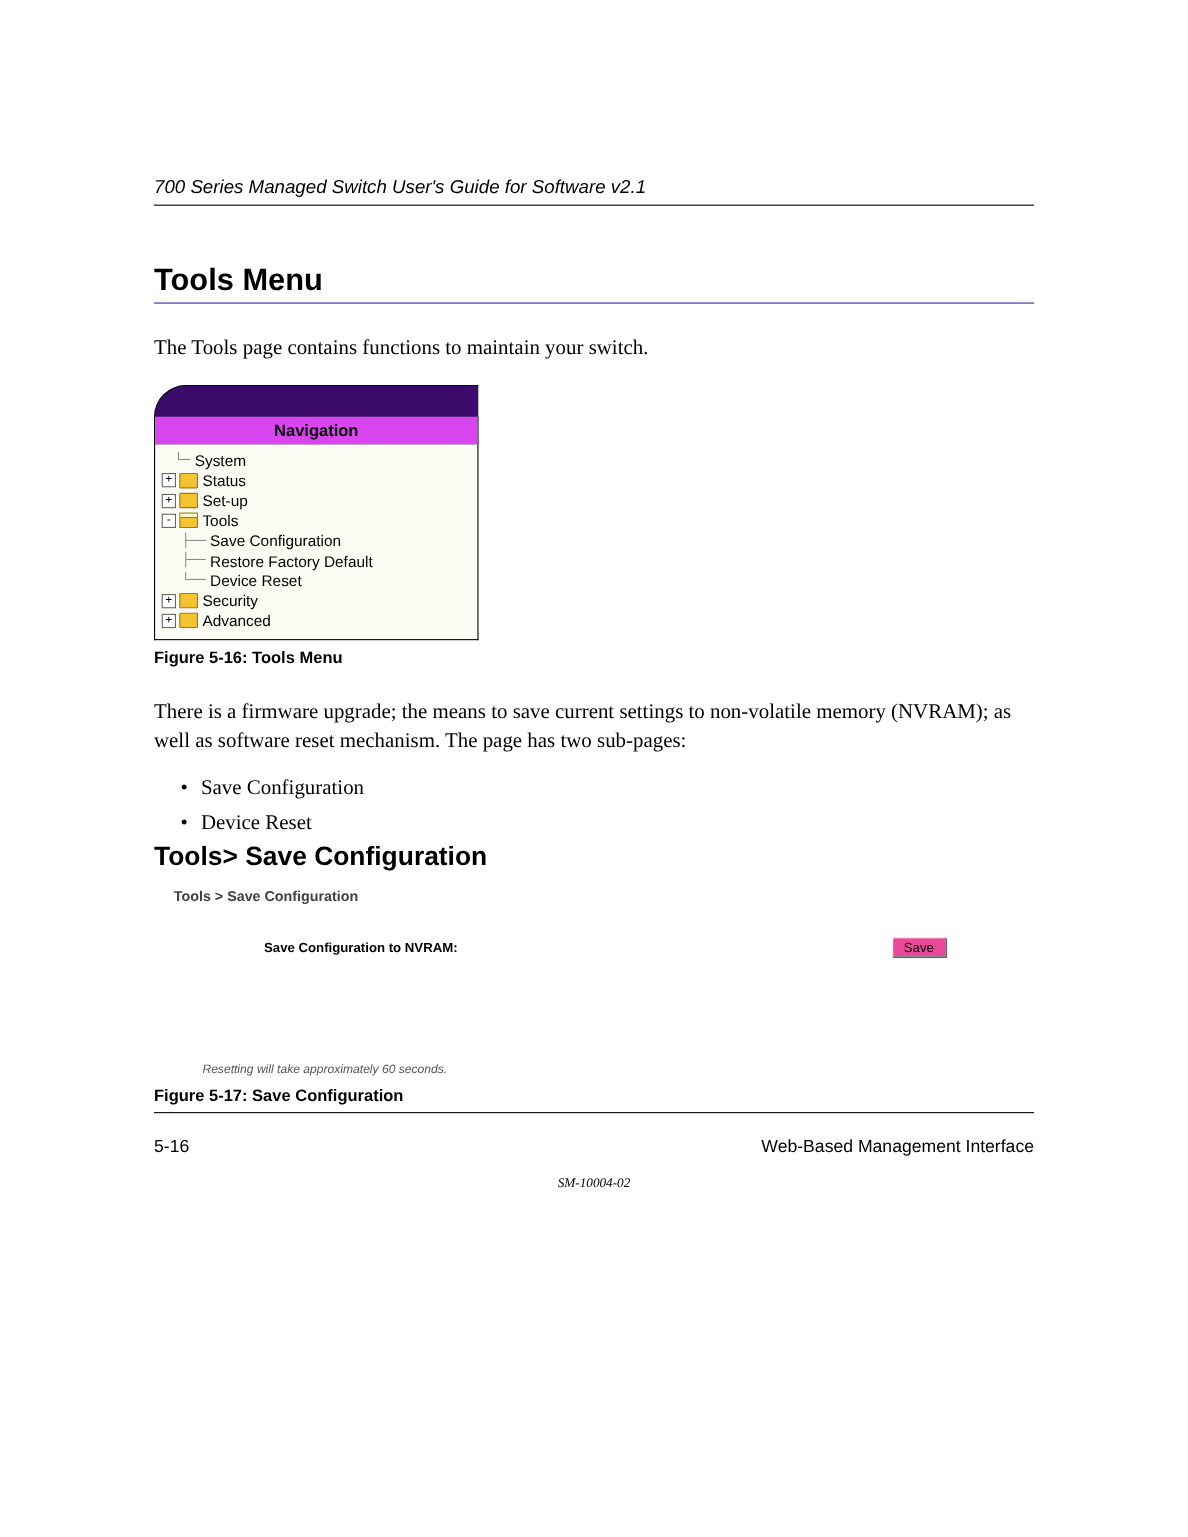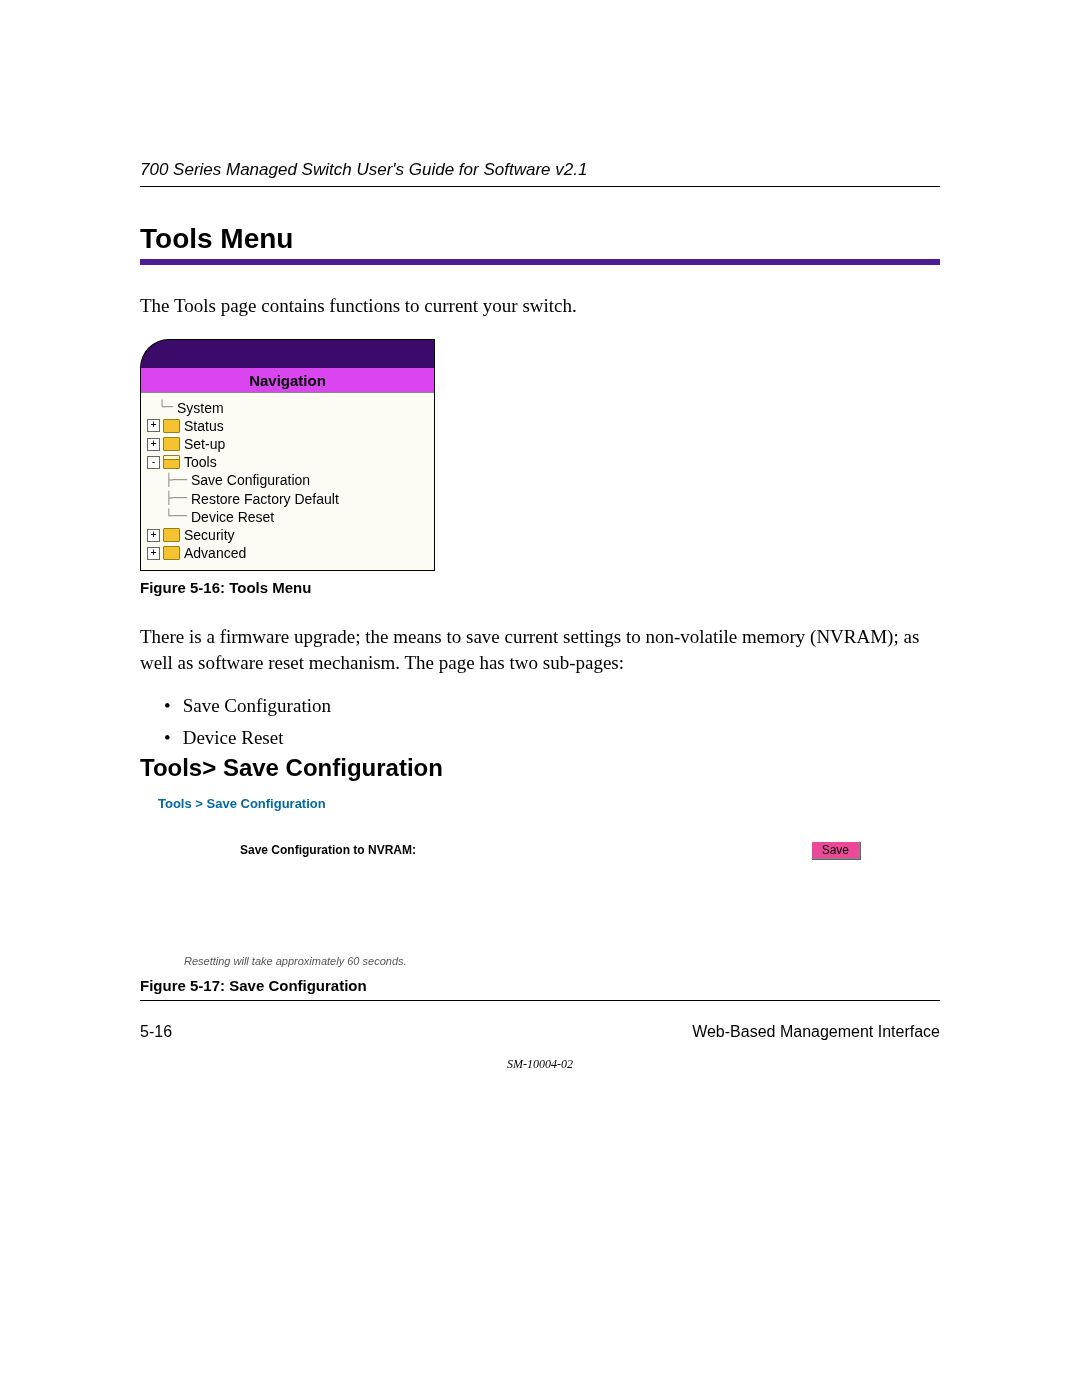--- a/index.html
+++ b/index.html
@@ -21,22 +21,22 @@
     font-style: italic;
     font-family: Arial, Helvetica, sans-serif;
     font-size: 17px;
     padding-bottom: 6px;
     border-bottom: 1px solid #000;
   }
   .h1 {
     font-family: Arial, Helvetica, sans-serif;
     font-weight: bold;
     font-size: 28px;
-    margin-top: 36px;
-    border-bottom: 6px solid #4c1d95;
+    margin-top: 52px;
+    border-bottom: 1px solid #4c1d95;
     padding-bottom: 4px;
   }
   .para {
     font-size: 19px;
     margin-top: 28px;
     line-height: 1.35;
   }
   .fig-caption {
     font-family: Arial, Helvetica, sans-serif;
     font-size: 15px;
@@ -97,21 +97,21 @@
   .folder.open::after { content: ""; position: absolute; left: 0; right: 0; top: 0;
     height: 3px; background: #fff7cc; border-bottom: 1px solid #9a7b1e; }
   .twig { display:inline-block; width: 26px; text-align:right; color:#888; margin-right:4px;
     font-family: monospace; font-size:12px; }
   .twig2 { width: 40px; }
 
   
   .fig2 { margin-top: 14px; width: 720px; }
   .crumb {
     font-family: Arial, Helvetica, sans-serif;
-    font-size: 13px; font-weight: bold; color: #0369a1;
+    font-size: 13px; font-weight: bold; color: #404040;
     margin: 6px 0 30px 18px;
   }
   .save-row { display:flex; align-items:center; margin-left: 100px; gap: 14px; justify-content: space-between; }
   .save-label {
     font-family: Arial, Helvetica, sans-serif; font-size: 12px; font-weight: bold;
   }
   .save-btn {
     font-family: Arial, Helvetica, sans-serif; font-size: 12px;
     padding: 1px 10px;
     background: #ec4899;
@@ -134,21 +134,21 @@
 </style>
 </head>
 <body>
 
 <div class="page">
 
   <div class="header-line">700 Series Managed Switch User's Guide for Software v2.1</div>
 
   <div class="h1">Tools Menu</div>
 
-  <div class="para">The Tools page contains functions to current your switch.</div>
+  <div class="para">The Tools page contains functions to maintain your switch.</div>
 
   <div class="fig1">
     <div class="fig1-top"></div>
     <div class="fig1-body">
       <div class="nav-title">Navigation</div>
       <div class="tree">
 
         <div class="row">
           <span class="twig">└─</span>
           <span>System</span>

